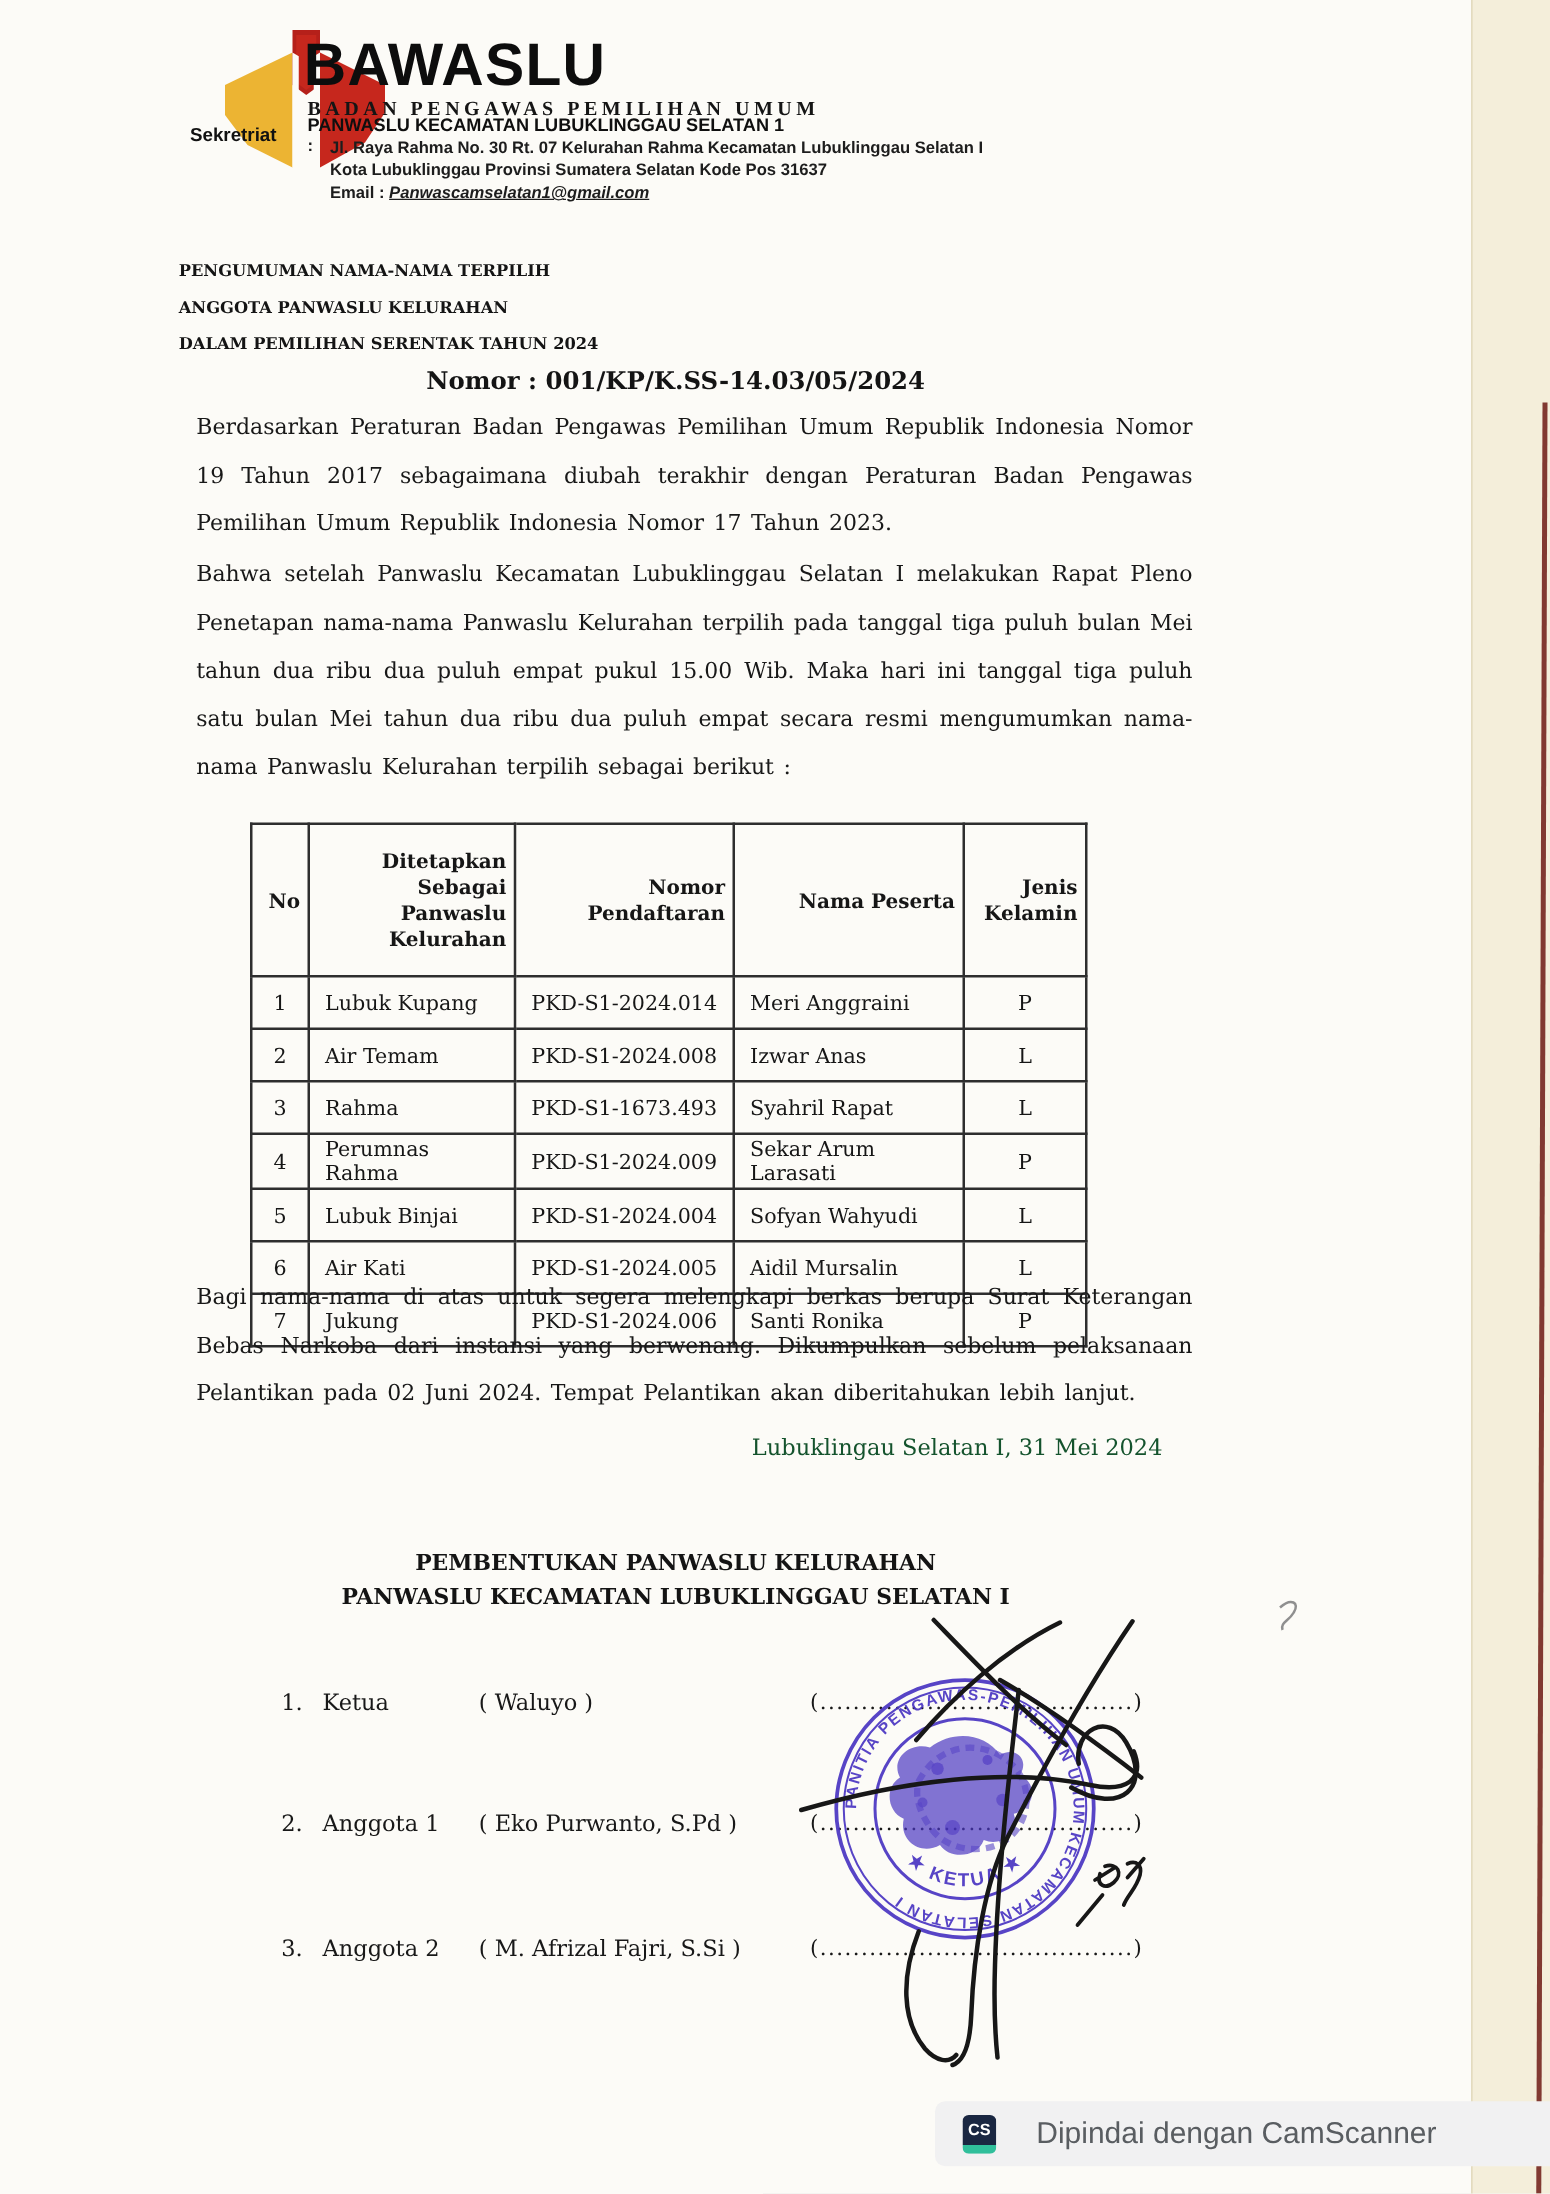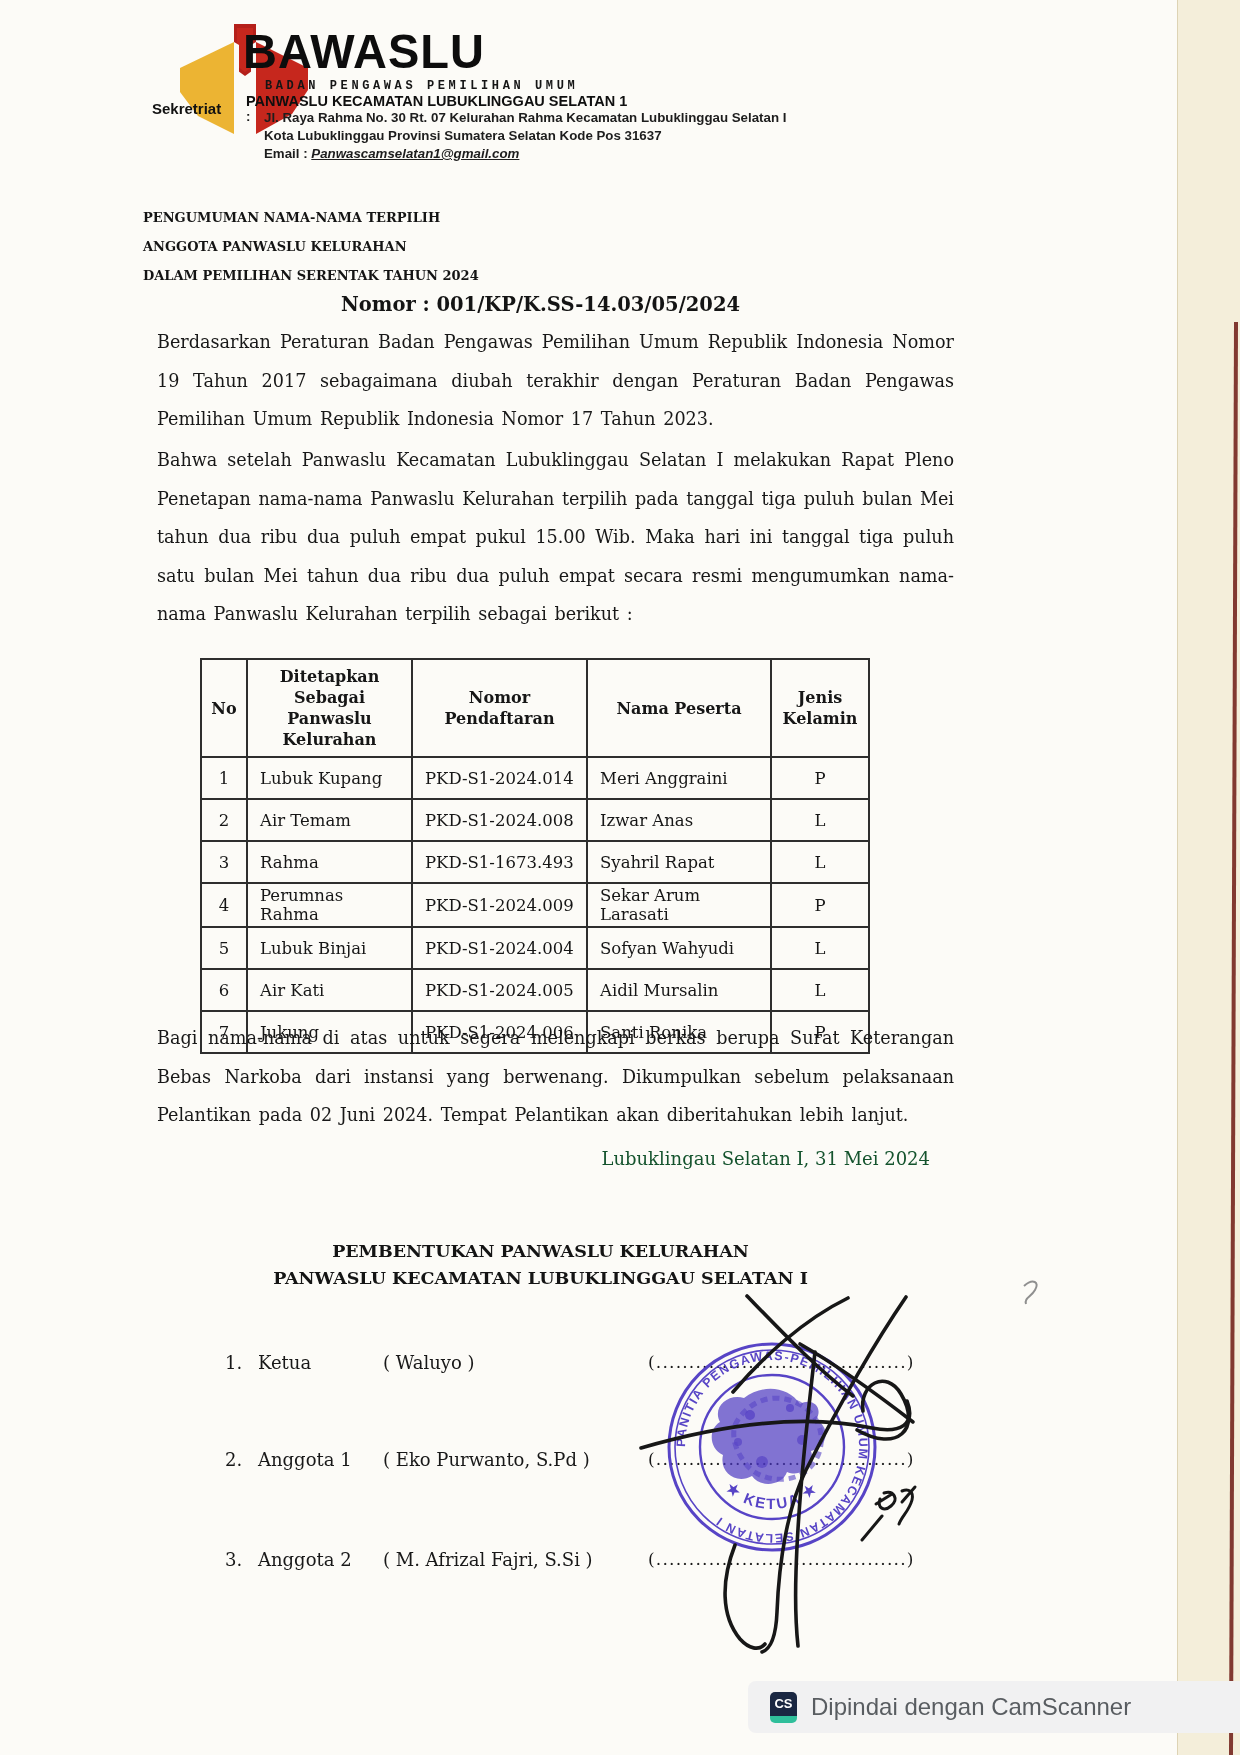--- a/index.html
+++ b/index.html
@@ -12,63 +12,63 @@
   .edge-strip{position:absolute;top:0;right:0;width:62px;height:100%;
     background:#f4eeda;border-left:1px solid #ddd3b4;}
   
   .logo{position:absolute;left:158px;top:16px;}
   .sekretariat{position:absolute;left:152px;top:100px;
     font-family:"Liberation Sans",sans-serif;font-weight:bold;font-size:15px;color:#111;}
   .org-name{position:absolute;left:243px;top:24px;
     font-family:"Liberation Sans",sans-serif;font-weight:800;font-size:47px;
     letter-spacing:1px;color:#0d0d0d;transform:scaleY(1.02);}
   .org-sub{position:absolute;left:246px;top:79px;
-    font-family:Liberation Mono, monospace;font-weight:bold;font-size:12px;
-    letter-spacing:3.6px;color:#151515;margin-left:19px;}
+    font-family:Liberation Serif, serif;font-weight:bold;font-size:16px;
+    letter-spacing:3.6px;color:#151515;}
   .office{position:absolute;left:246px;top:93px;
     font-family:"Liberation Sans",sans-serif;font-weight:bold;font-size:14.5px;color:#0f0f0f;}
   .addr{position:absolute;left:246px;top:109px;display:flex;
     font-family:"Liberation Sans",sans-serif;font-weight:bold;font-size:13.3px;color:#1d1d1d;}
   .addr .colon{width:18px;}
   .addr-lines{line-height:18px;}
   .email{font-style:italic;text-decoration:underline;}
   
   .doc-title{position:absolute;left:143px;top:203px;width:795px;text-align:left;
     font-weight:bold;font-size:13px;line-height:29px;color:#141414;}
   .doc-number{position:absolute;left:143px;top:293px;width:795px;text-align:center;
     font-weight:bold;font-size:19.5px;color:#141414;}
   
   .para{position:absolute;left:143px;width:797px;font-size:17.6px;line-height:38.6px;
     text-align:justify;color:#181818;word-spacing:2px;margin-left:14px;}
   .p1{top:323px;} .p2{top:441px;} .p3{top:1019px;}
   
   table.results{position:absolute;left:200px;top:658px;border-collapse:collapse;
     font-size:16.5px;color:#161616;}
   table.results th,table.results td{border:2px solid #2e2e2e;}
-  table.results th{font-weight:bold;text-align:center;padding:6px 6px;line-height:21px;height:54px;font-size:16px;}
+  table.results th{font-weight:bold;text-align:right;padding:18px 6px;line-height:21px;height:54px;font-size:16px;}
   table.results td{height:36px;padding:2px 12px;}
   .col-no{width:46px;} .col-kel{width:165px;} .col-nomor{width:175px;}
   .col-nama{width:184px;} .col-jk{width:98px;}
   td.center{text-align:center;}
   
   .dateline{position:absolute;left:143px;top:1148px;width:787px;text-align:right;
     font-size:18px;color:#14532d;}
   .closing-heading{position:absolute;left:143px;top:1238px;width:795px;text-align:center;
     font-weight:bold;font-size:17.5px;line-height:27px;color:#141414;}
   
   .sig-row{position:absolute;left:0;top:0;width:100%;height:30px;font-size:18px;color:#181818;}
   .sig-no{position:absolute;left:225px;} .sig-role{position:absolute;left:258px;}
   .sig-name{position:absolute;left:383px;}
   .sig-dots{position:absolute;left:648px;letter-spacing:1.2px;font-size:17px;white-space:nowrap;}
   .row1{top:1352px;} .row2{top:1449px;} .row3{top:1549px;}
   
   .overlay{position:absolute;left:0;top:0;pointer-events:none;}
   
   .cs-bar{position:absolute;left:748px;top:1681px;width:492px;height:52px;
-    background:#f1f1f2;border-radius:8px 0 0 8px;display:flex;align-items:center;gap:14px;
+    background:#f1f1f2;border-radius:8px 0 0 8px;display:flex;align-items:center;gap:32px;
     font-family:"Liberation Sans",sans-serif;}
   .cs-icon{margin-left:22px;width:27px;height:31px;border-radius:5px;overflow:hidden;
     display:flex;flex-direction:column;}
   .cs-icon .cs-top{flex:1;background:#1a2742;color:#fff;font-weight:bold;font-size:13px;
     display:flex;align-items:center;justify-content:center;letter-spacing:0;}
   .cs-icon .cs-band{height:7px;background:#30bf9b;}
   .cs-text{font-size:24px;color:#595d61;}
 </style>
 </head>
 <body>

